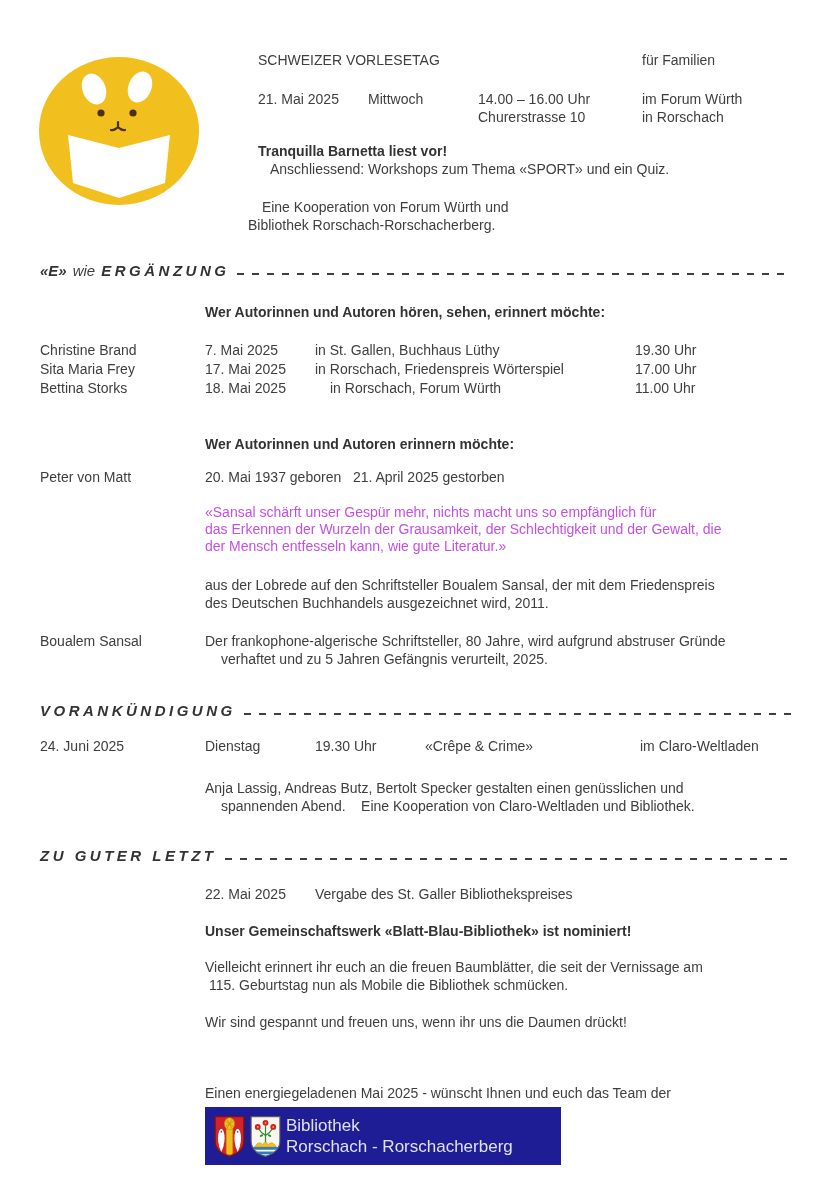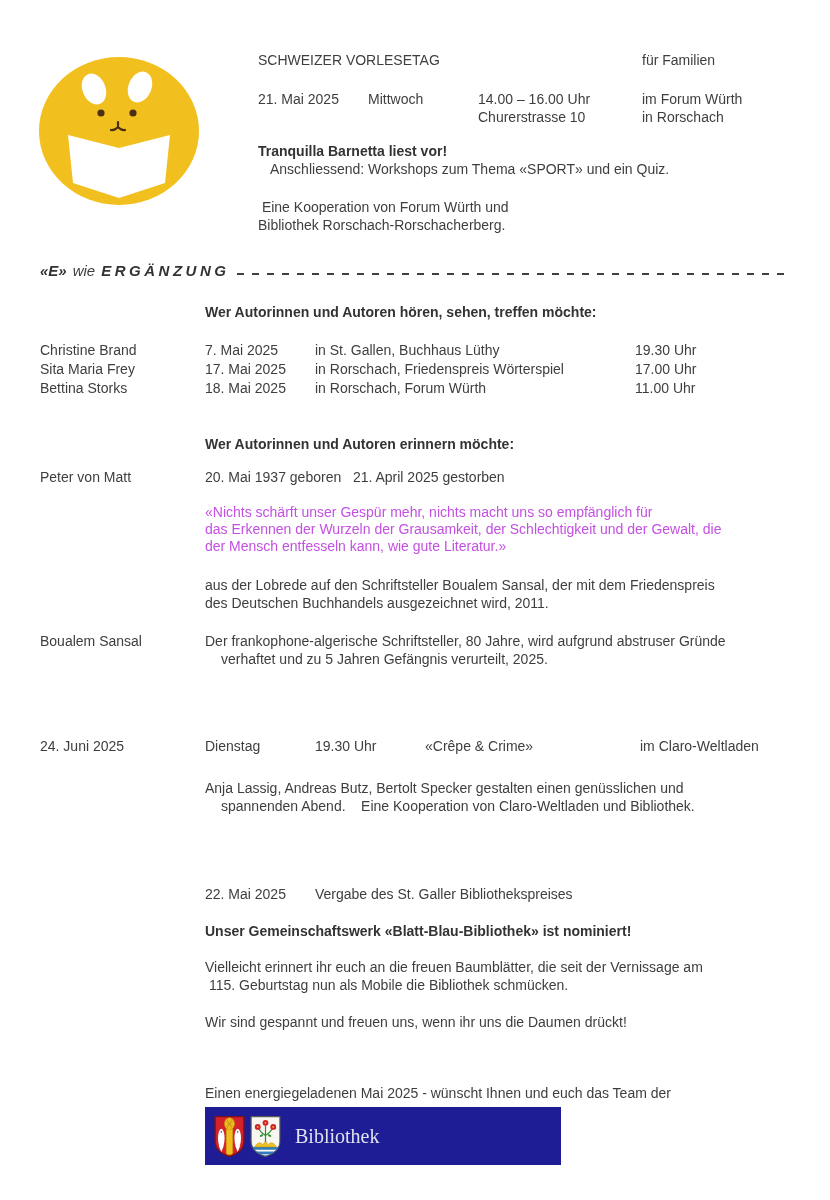--- a/index.html
+++ b/index.html
@@ -26,21 +26,21 @@
   .sec .t + .t{margin-left:6px;}
   .sec-rule{
     flex:1;height:2px;margin:0 0 4px 8px;
     background:repeating-linear-gradient(90deg,#3f3f3f 0 7px,transparent 7px 15px);
   }
   .banner{
     position:absolute;left:205px;top:1107px;width:356px;height:58px;
     display:flex;align-items:center;padding-left:9px;box-sizing:border-box;
   }
   .banner .shield{margin-right:5px;flex:0 0 auto;}
-  .banner .btxt{margin-left:9px;color:#dfe2ec;font-size:20px;line-height:21px;font-family:Liberation Serif, serif;}
+  .banner .btxt{color:#dfe2ec;font-size:17px;line-height:21px;}
   .logo{position:absolute;left:38px;top:56px;}
 </style>
 </head>
 <body>
 
 <div class="page">
 
   <svg class="logo" width="162" height="150" viewBox="0 0 162 150">
     <ellipse cx="81" cy="75" rx="80" ry="74" fill="#f2c01e"></ellipse>
     <ellipse cx="56" cy="33" rx="11.5" ry="16" fill="#ffffff" transform="rotate(-22 56 33)"></ellipse>
@@ -68,64 +68,64 @@
   <div class="row" style="top:143px">
     <span class="b" style="left:258px">Tranquilla Barnetta liest vor!</span>
   </div>
   <div class="row" style="top:161px">
     <span style="left:270px">Anschliessend: Workshops zum Thema «SPORT» und ein Quiz.</span>
   </div>
   <div class="row" style="top:199px">
     <span class="pre" style="left:258px"> Eine Kooperation von Forum Würth und</span>
   </div>
   <div class="row" style="top:217px">
-    <span style="left:258px">Bibliothek Rorschach-Rorschacherberg.</span>
+    <span style="left:248px">Bibliothek Rorschach-Rorschacherberg.</span>
   </div>
 
   <div class="sec" style="top:262px">
     <span class="t b i">«E»</span>
     <span class="t i">wie</span>
     <span class="t b i ls">ERGÄNZUNG</span>
     <span class="sec-rule"></span>
   </div>
 
   <div class="row" style="top:304px">
-    <span class="b" style="left:205px">Wer Autorinnen und Autoren hören, sehen, treffen möchte:</span>
+    <span class="b" style="left:205px">Wer Autorinnen und Autoren hören, sehen, erinnert möchte:</span>
   </div>
 
   <div class="row" style="top:342px">
     <span style="left:40px">Christine Brand</span>
     <span style="left:205px">7. Mai 2025</span>
     <span style="left:315px">in St. Gallen, Buchhaus Lüthy</span>
     <span style="left:635px">19.30 Uhr</span>
   </div>
   <div class="row" style="top:361px">
     <span style="left:40px">Sita Maria Frey</span>
     <span style="left:205px">17. Mai 2025</span>
     <span style="left:315px">in Rorschach, Friedenspreis Wörterspiel</span>
     <span style="left:635px">17.00 Uhr</span>
   </div>
   <div class="row" style="top:380px">
     <span style="left:40px">Bettina Storks</span>
     <span style="left:205px">18. Mai 2025</span>
-    <span style="left:315px">in Rorschach, Forum Würth</span>
+    <span style="left:330px">in Rorschach, Forum Würth</span>
     <span style="left:635px">11.00 Uhr</span>
   </div>
 
   <div class="row" style="top:436px">
     <span class="b" style="left:205px">Wer Autorinnen und Autoren erinnern möchte:</span>
   </div>
 
   <div class="row" style="top:469px">
     <span style="left:40px">Peter von Matt</span>
     <span class="pre" style="left:205px">20. Mai 1937 geboren   21. April 2025 gestorben</span>
   </div>
 
   <div class="row" style="top:504px">
-    <span class="magenta" style="left:205px">«Nichts schärft unser Gespür mehr, nichts macht uns so empfänglich für</span>
+    <span class="magenta" style="left:205px">«Sansal schärft unser Gespür mehr, nichts macht uns so empfänglich für</span>
   </div>
   <div class="row" style="top:521px">
     <span class="magenta" style="left:205px">das Erkennen der Wurzeln der Grausamkeit, der Schlechtigkeit und der Gewalt, die</span>
   </div>
   <div class="row" style="top:538px">
     <span class="magenta" style="left:205px">der Mensch entfesseln kann, wie gute Literatur.»</span>
   </div>
 
   <div class="row" style="top:577px">
     <span style="left:205px">aus der Lobrede auf den Schriftsteller Boualem Sansal, der mit dem Friedenspreis</span>
@@ -135,35 +135,43 @@
   </div>
 
   <div class="row" style="top:633px">
     <span style="left:40px">Boualem Sansal</span>
     <span style="left:205px">Der frankophone-algerische Schriftsteller, 80 Jahre, wird aufgrund abstruser Gründe</span>
   </div>
   <div class="row" style="top:651px">
     <span style="left:221px">verhaftet und zu 5 Jahren Gefängnis verurteilt, 2025.</span>
   </div>
 
+  <div class="sec" style="top:702px">
+    <span class="t b i ls">VORANKÜNDIGUNG</span>
+    <span class="sec-rule"></span>
+  </div>
 
   <div class="row" style="top:738px">
     <span style="left:40px">24. Juni 2025</span>
     <span style="left:205px">Dienstag</span>
     <span style="left:315px">19.30 Uhr</span>
     <span style="left:425px">«Crêpe &amp; Crime»</span>
     <span style="left:640px">im Claro-Weltladen</span>
   </div>
   <div class="row" style="top:780px">
     <span style="left:205px">Anja Lassig, Andreas Butz, Bertolt Specker gestalten einen genüsslichen und</span>
   </div>
   <div class="row" style="top:798px">
     <span class="pre" style="left:221px">spannenden Abend.    Eine Kooperation von Claro-Weltladen und Bibliothek.</span>
   </div>
 
+  <div class="sec" style="top:847px">
+    <span class="t b i ls">ZU GUTER LETZT</span>
+    <span class="sec-rule"></span>
+  </div>
 
   <div class="row" style="top:886px">
     <span style="left:205px">22. Mai 2025</span>
     <span style="left:315px">Vergabe des St. Galler Bibliothekspreises</span>
   </div>
   <div class="row" style="top:923px">
     <span class="b" style="left:205px">Unser Gemeinschaftswerk «Blatt-Blau-Bibliothek» ist nominiert!</span>
   </div>
   <div class="row" style="top:959px">
     <span style="left:205px">Vielleicht erinnert ihr euch an die freuen Baumblätter, die seit der Vernissage am</span>
@@ -210,16 +218,17 @@
       <ellipse cx="21.5" cy="22" rx="2" ry="1.2" fill="#2f8a2f" transform="rotate(30 21.5 22)"></ellipse>
       <circle cx="17" cy="8" r="3.2" fill="#cf2127"></circle>
         <circle cx="17" cy="8" r="1" fill="#f0c020"></circle>
       <circle cx="8.5" cy="12.5" r="3.2" fill="#cf2127"></circle>
         <circle cx="8.5" cy="12.5" r="1" fill="#f0c020"></circle>
       <circle cx="25.5" cy="12.5" r="3.2" fill="#cf2127"></circle>
         <circle cx="25.5" cy="12.5" r="1" fill="#f0c020"></circle>
     </svg>
     <div class="btxt">
       <div>Bibliothek</div>
+      <div>Rorschach - Rorschacherberg</div>
     </div>
   </div>
 
 </div>
 
 </body></html>

